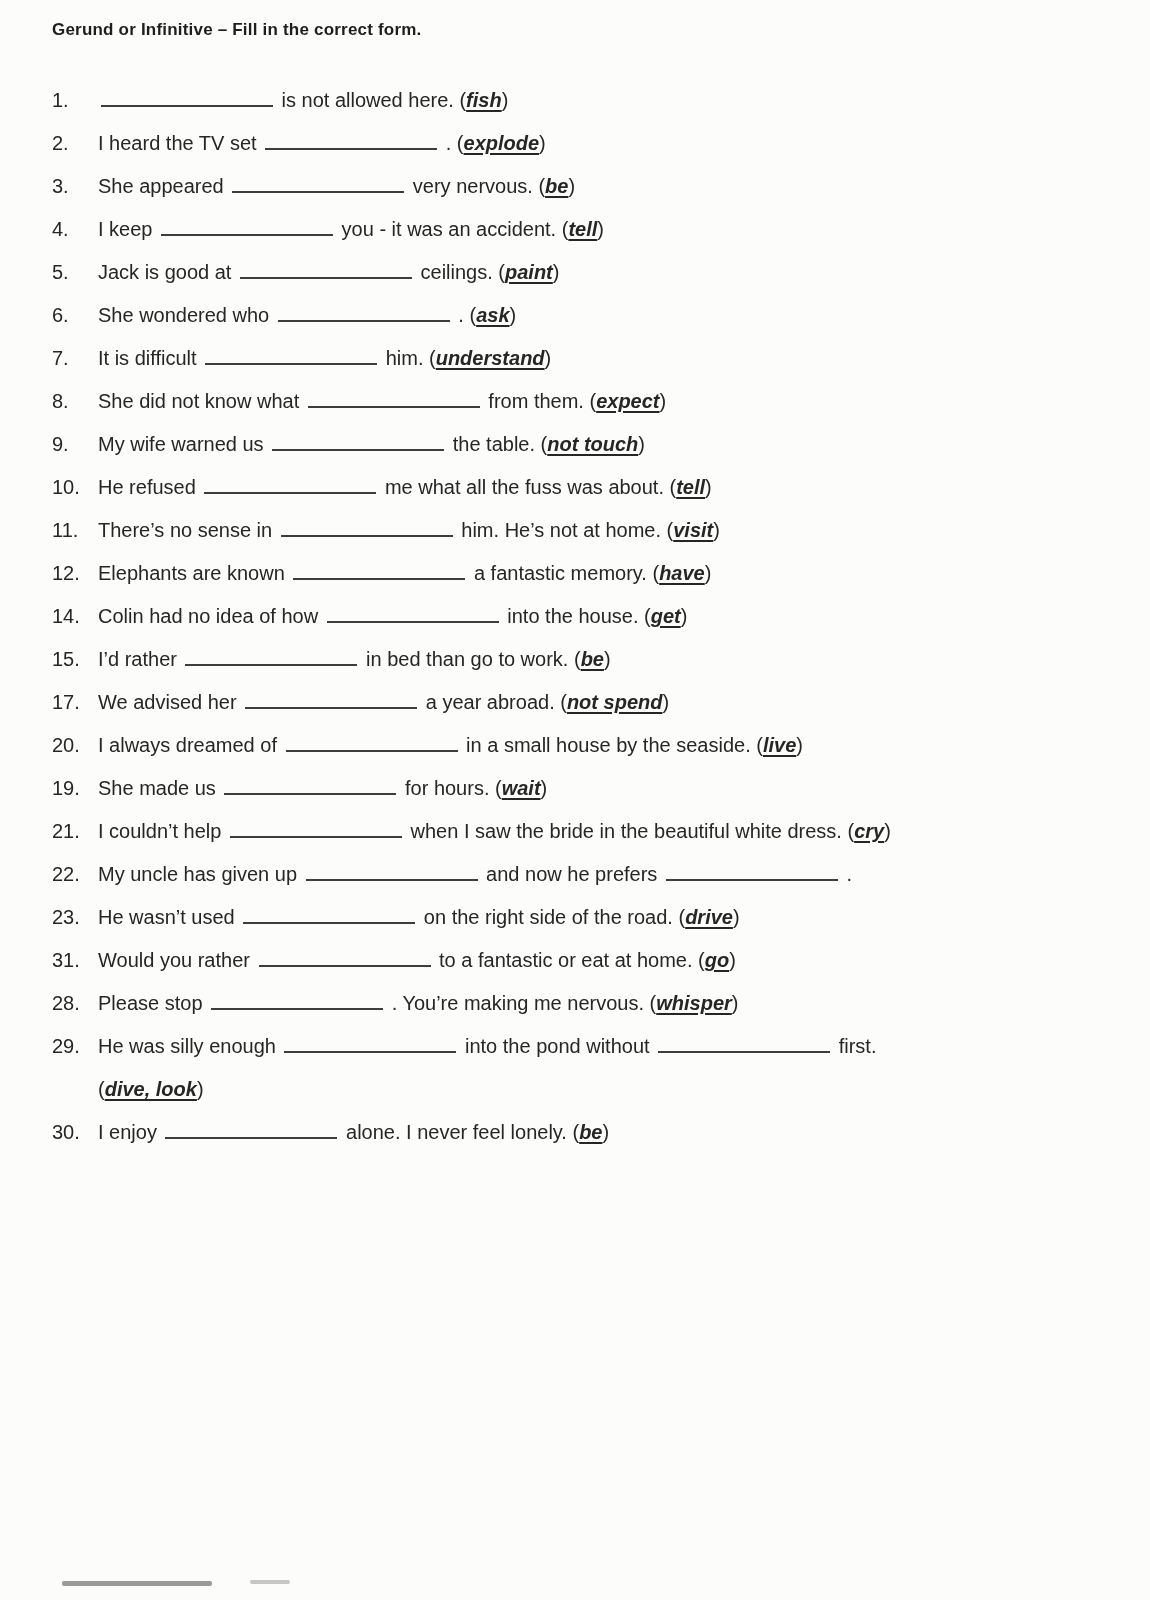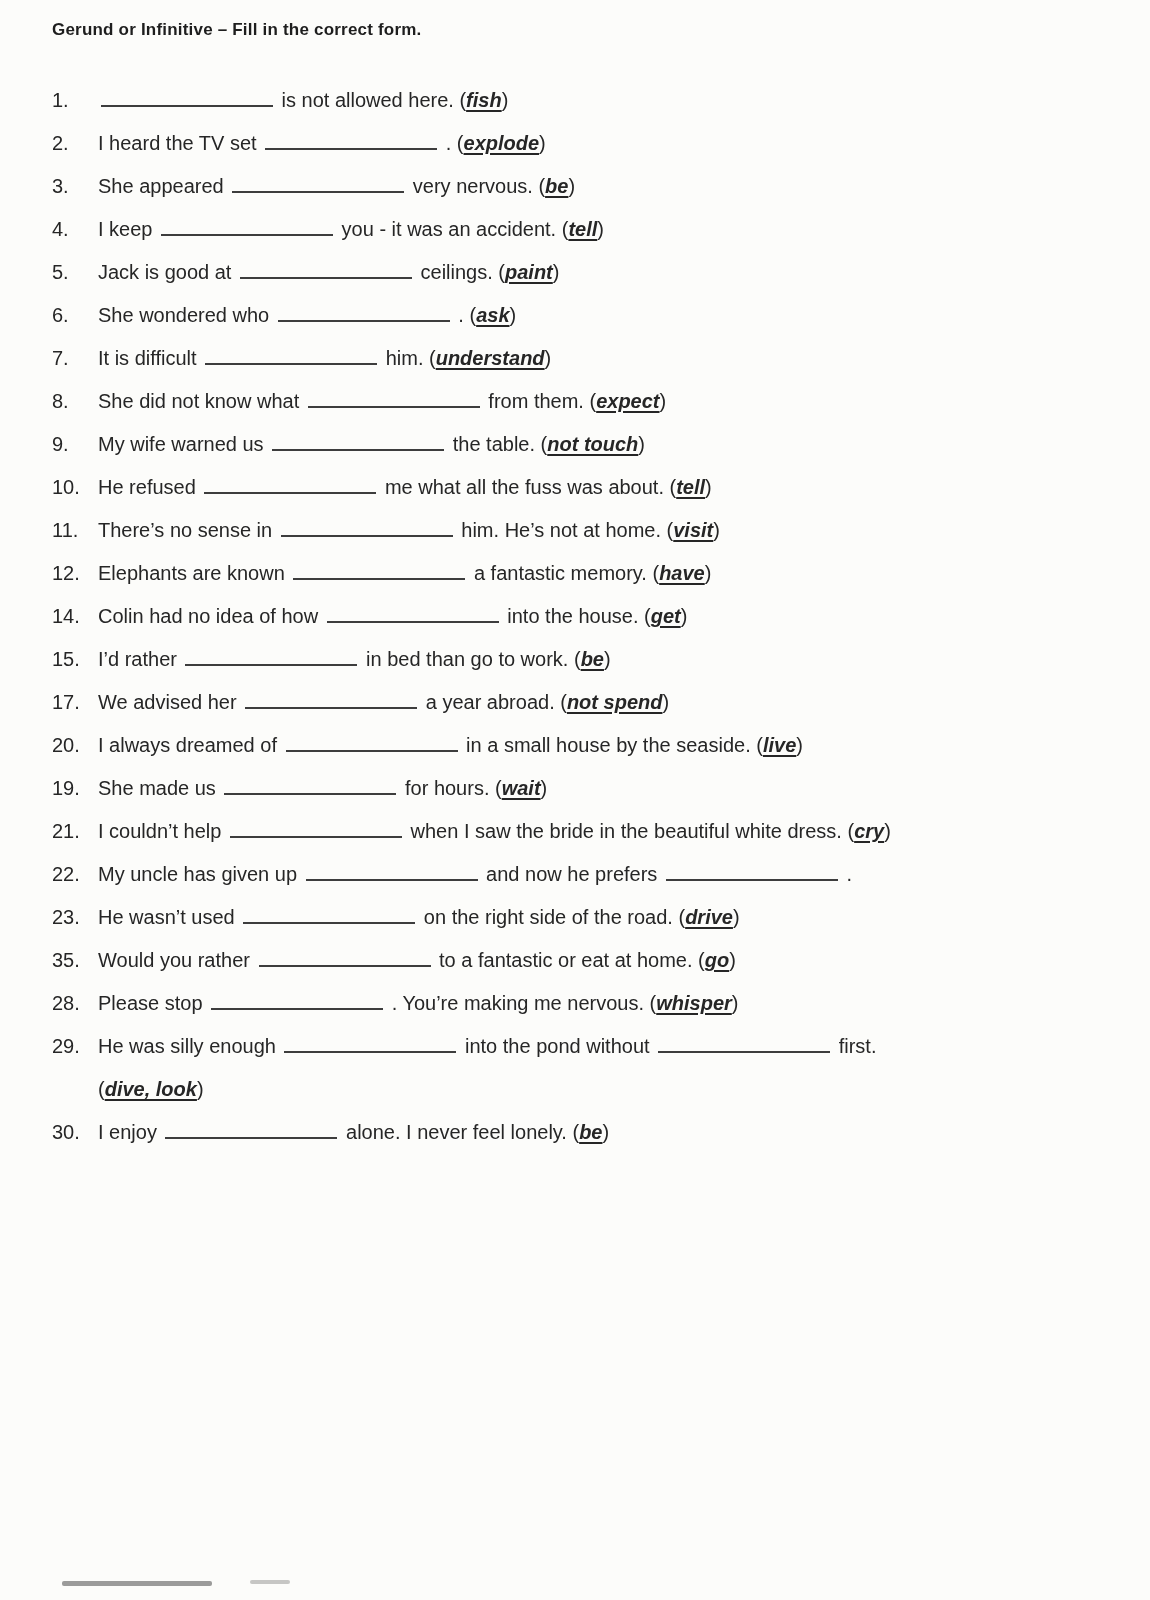--- a/index.html
+++ b/index.html
@@ -106,21 +106,21 @@
       </div>
       <div class="row">
         <span class="num">22.</span>
         <span class="content"><span>My uncle has given up </span><span class="blank"></span><span> and now he prefers </span><span class="blank"></span><span> .</span></span>
       </div>
       <div class="row">
         <span class="num">23.</span>
         <span class="content"><span>He wasn’t used </span><span class="blank"></span><span> on the right side of the road. (</span><span class="hint">drive</span><span>)</span></span>
       </div>
       <div class="row">
-        <span class="num">35.</span>
+        <span class="num">31.</span>
         <span class="content"><span>Would you rather </span><span class="blank"></span><span> to a fantastic or eat at home. (</span><span class="hint">go</span><span>)</span></span>
       </div>
       <div class="row">
         <span class="num">28.</span>
         <span class="content"><span>Please stop </span><span class="blank"></span><span> . You’re making me nervous. (</span><span class="hint">whisper</span><span>)</span></span>
       </div>
       <div class="row">
         <span class="num">29.</span>
         <span class="content"><span>He was silly enough </span><span class="blank"></span><span> into the pond without </span><span class="blank"></span><span>  first.</span></span>
       </div>

